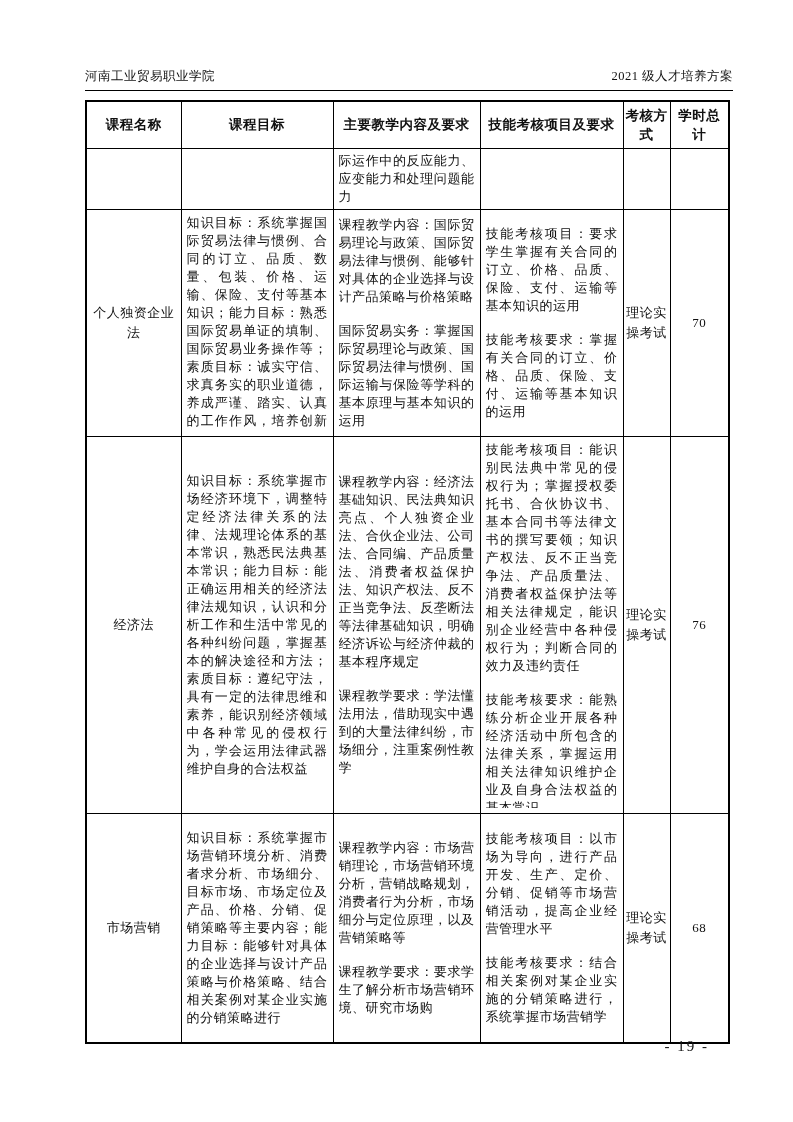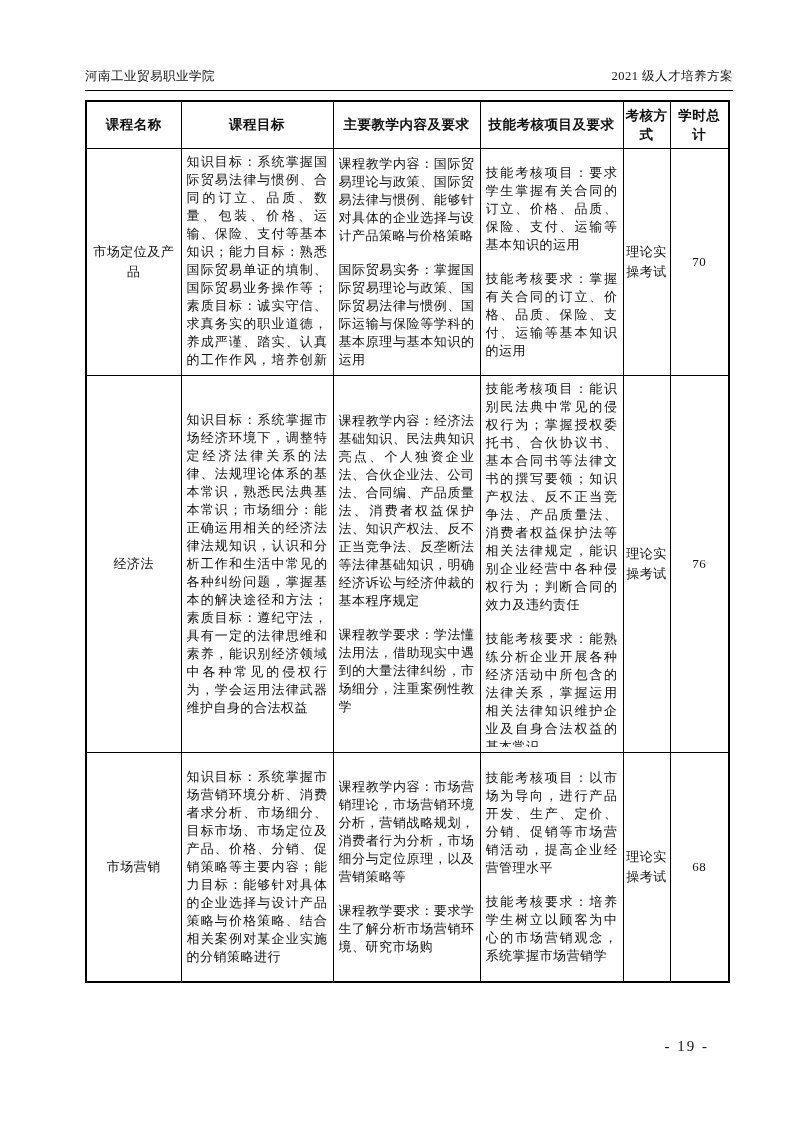--- a/index.html
+++ b/index.html
@@ -88,25 +88,57 @@
         <th>课程名称</th>
         <th>课程目标</th>
         <th>主要教学内容及要求</th>
         <th>技能考核项目及要求</th>
         <th>考核方式</th>
         <th>学时总计</th>
       </tr>
     </thead>
     <tbody>
 
+      <tr class="row-cont">
+        <td class="center">
+            <div class="cw">
+              <p></p>
+            </div>
+          </td>
+        <td>
+            <div class="cw">
+              <p></p>
+            </div>
+          </td>
+        <td>
+            <div class="cw">
+              <p>际运作中的反应能力、应变能力和处理问题能力</p>
+            </div>
+          </td>
+        <td>
+            <div class="cw">
+              <p></p>
+            </div>
+          </td>
+        <td class="center">
+            <div class="cw">
+              <p></p>
+            </div>
+          </td>
+        <td class="center">
+            <div class="cw">
+              <p></p>
+            </div>
+          </td>
+      </tr>
 
       <tr class="row-trade">
         <td class="center">
             <div class="cw">
-              <p>市场定位及产品</p>
+              <p>个人独资企业法</p>
             </div>
           </td>
         <td>
             <div class="cw">
               <p>知识目标：系统掌握国际贸易法律与惯例、合同的订立、品质、数量、包装、价格、运输、保险、支付等基本知识；能力目标：熟悉国际贸易单证的填制、国际贸易业务操作等；素质目标：诚实守信、求真务实的职业道德，养成严谨、踏实、认真的工作作风，培养创新意识</p>
             </div>
           </td>
         <td>
             <div class="cw">
           <p>课程教学内容：国际贸易理论与政策、国际贸易法律与惯例、能够针对具体的企业选择与设计产品策略与价格策略</p>
@@ -132,21 +164,21 @@
       </tr>
 
       <tr class="row-law">
         <td class="center">
             <div class="cw">
               <p>经济法</p>
             </div>
           </td>
         <td>
             <div class="cw">
-              <p>知识目标：系统掌握市场经济环境下，调整特定经济法律关系的法律、法规理论体系的基本常识，熟悉民法典基本常识；市场细分：能正确运用相关的经济法律法规知识，认识和分析工作和生活中常见的各种纠纷问题，掌握基本的解决途径和方法；素质目标：遵纪守法，具有一定的法律思维和素养，能识别经济领域中各种常见的侵权行为，学会运用法律武器维护自身的合法权益</p>
+              <p>知识目标：系统掌握市场经济环境下，调整特定经济法律关系的法律、法规理论体系的基本常识，熟悉民法典基本常识；能力目标：能正确运用相关的经济法律法规知识，认识和分析工作和生活中常见的各种纠纷问题，掌握基本的解决途径和方法；素质目标：遵纪守法，具有一定的法律思维和素养，能识别经济领域中各种常见的侵权行为，学会运用法律武器维护自身的合法权益</p>
             </div>
           </td>
         <td>
             <div class="cw">
           <p>课程教学内容：经济法基础知识、民法典知识亮点、个人独资企业法、合伙企业法、公司法、合同编、产品质量法、消费者权益保护法、知识产权法、反不正当竞争法、反垄断法等法律基础知识，明确经济诉讼与经济仲裁的基本程序规定</p>
           <p>课程教学要求：学法懂法用法，借助现实中遇到的大量法律纠纷，市场细分，注重案例性教学</p>
         </div>
           </td>
         <td>
             <div class="cw">
@@ -179,21 +211,21 @@
           </td>
         <td>
             <div class="cw">
           <p>课程教学内容：市场营销理论，市场营销环境分析，营销战略规划，消费者行为分析，市场细分与定位原理，以及营销策略等</p>
           <p>课程教学要求：要求学生了解分析市场营销环境、研究市场购</p>
         </div>
           </td>
         <td>
             <div class="cw">
           <p>技能考核项目：以市场为导向，进行产品开发、生产、定价、分销、促销等市场营销活动，提高企业经营管理水平</p>
-          <p>技能考核要求：培养学生树立以顾客为中心的市场营销观念，系统掌握市场营销学</p>
+          <p>技能考核要求：结合相关案例对某企业实施的分销策略进行，系统掌握市场营销学</p>
         </div>
           </td>
         <td class="center">
             <div class="cw">
               <p>理论实操考试</p>
             </div>
           </td>
         <td class="center">
             <div class="cw">
               <p>68</p>

